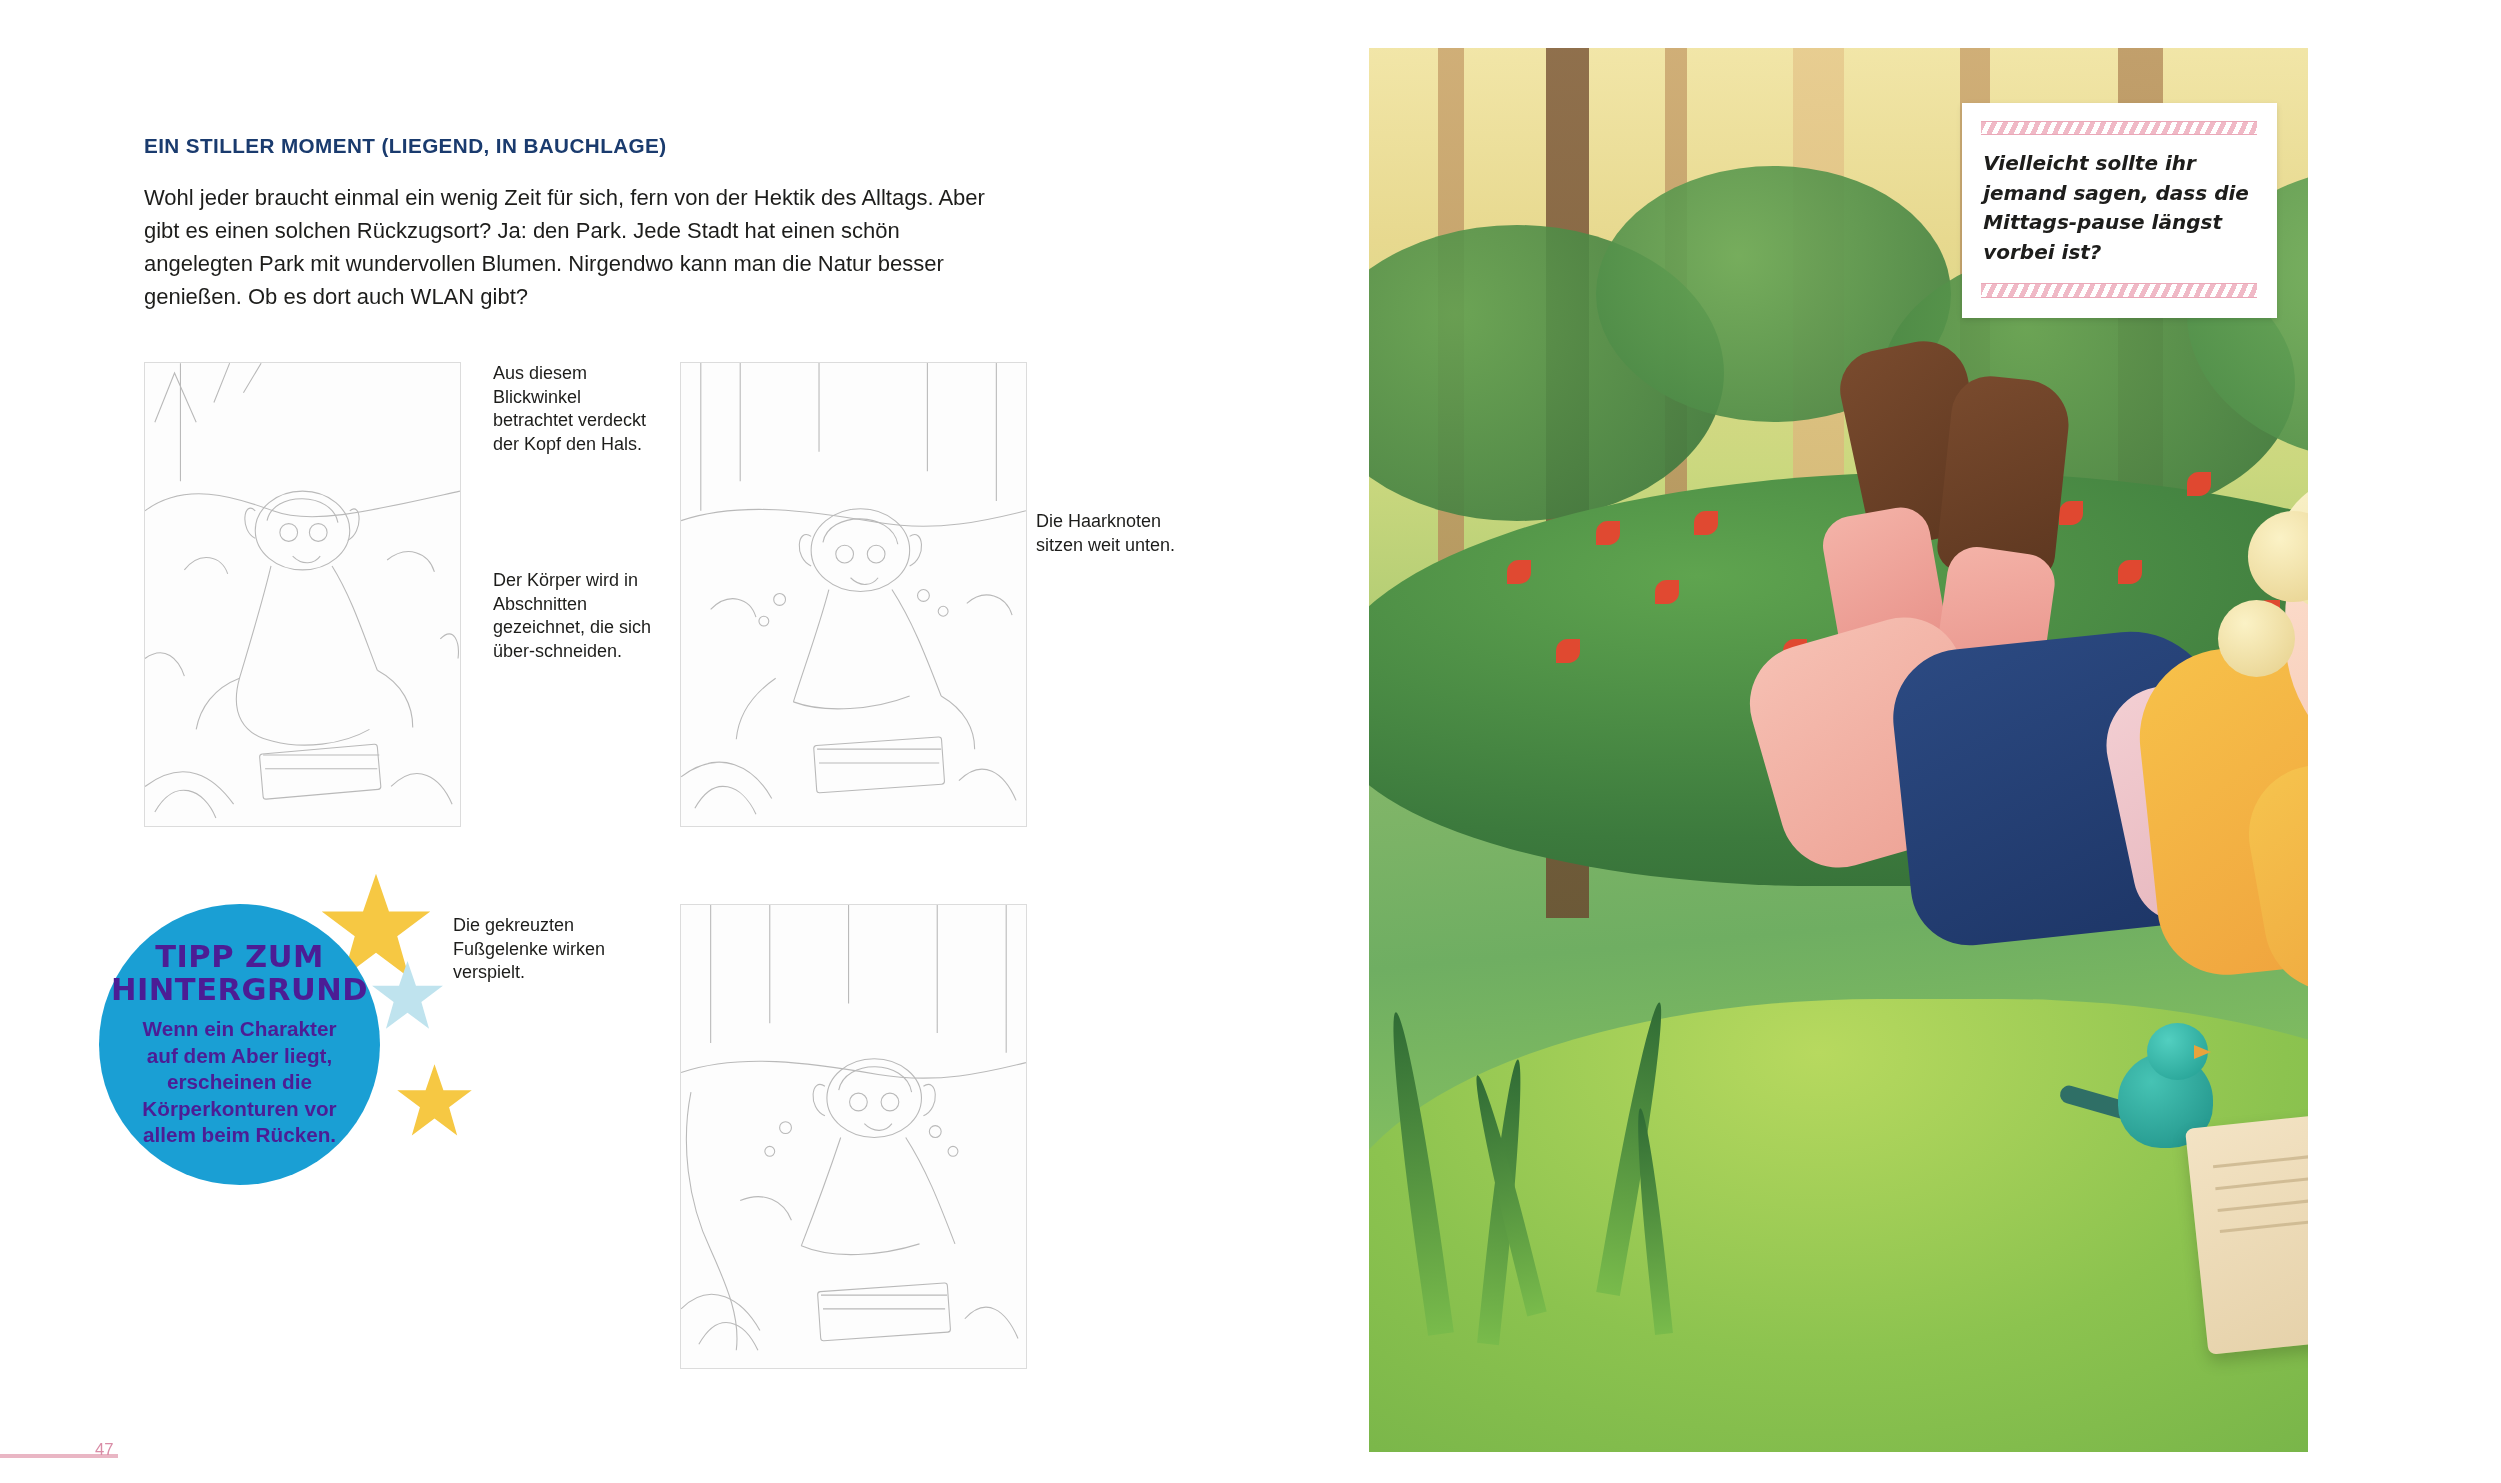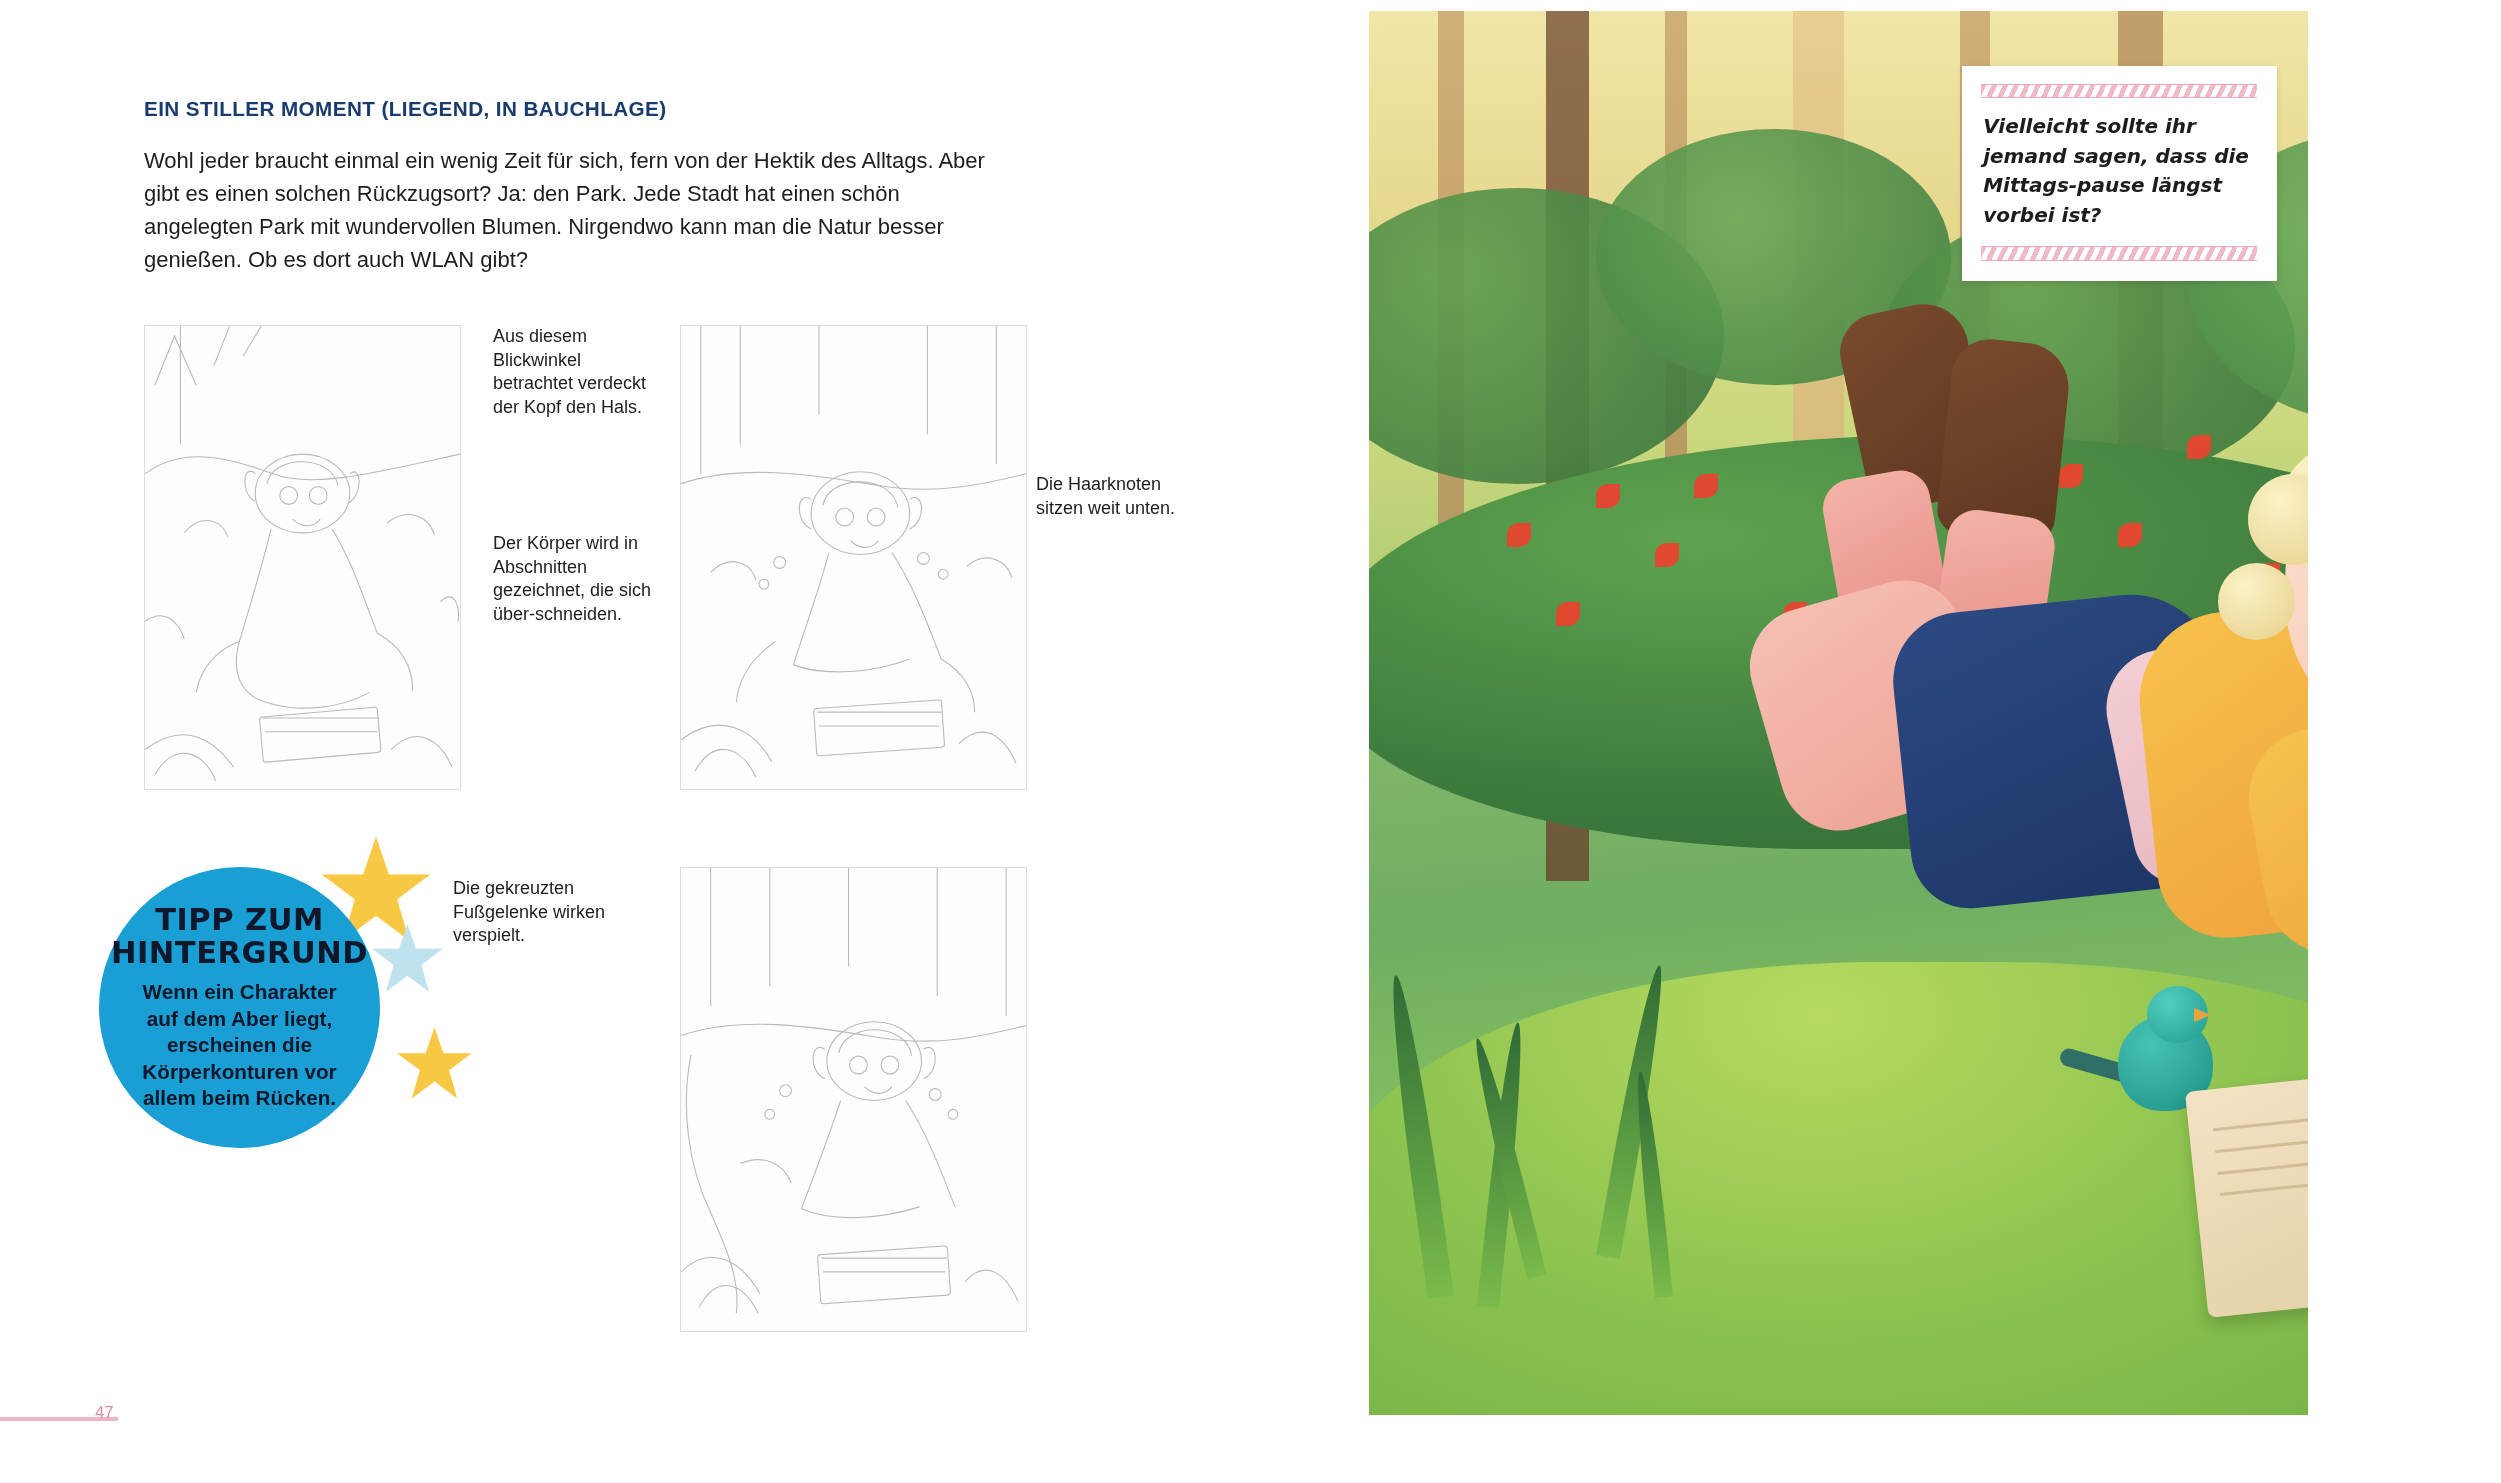--- a/index.html
+++ b/index.html
@@ -11,20 +11,21 @@
     width: 2501px;
     height: 1484px;
     font-family: "Liberation Sans", sans-serif;
     position: relative;
     overflow: hidden;
   }
   .page {
     position: absolute;
     inset: 0;
     display: flex;
+    margin-top: 37px;
   }
   
   .left-page {
     position: relative;
     width: 1369px;
     height: 1484px;
     background: #ffffff;
     flex: 0 0 auto;
   }
   .heading {
@@ -70,21 +71,21 @@
 
   
   .tipp-bubble {
     position: absolute;
     left: 99px;
     top: 867px;
     width: 281px;
     height: 281px;
     border-radius: 50%;
     background: #1a9fd4;
-    color: #0f172a;
+    color: #4c1d95;
     display: flex;
     flex-direction: column;
     align-items: center;
     justify-content: center;
     text-align: center;
     box-sizing: border-box;
     padding: 17.7px 25.6px;
   }
   .tipp-title {
     font-size: 30.5px;

